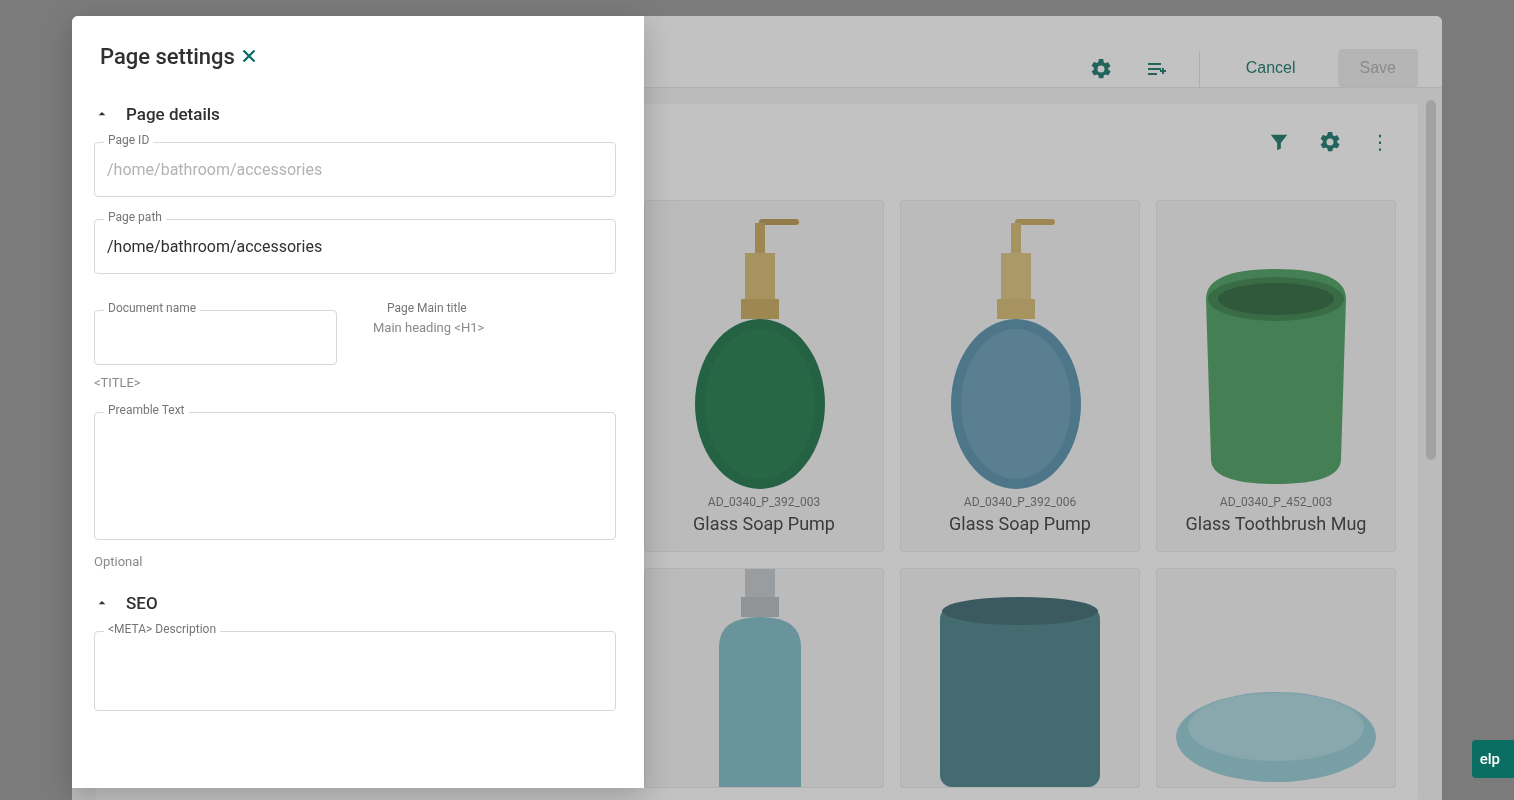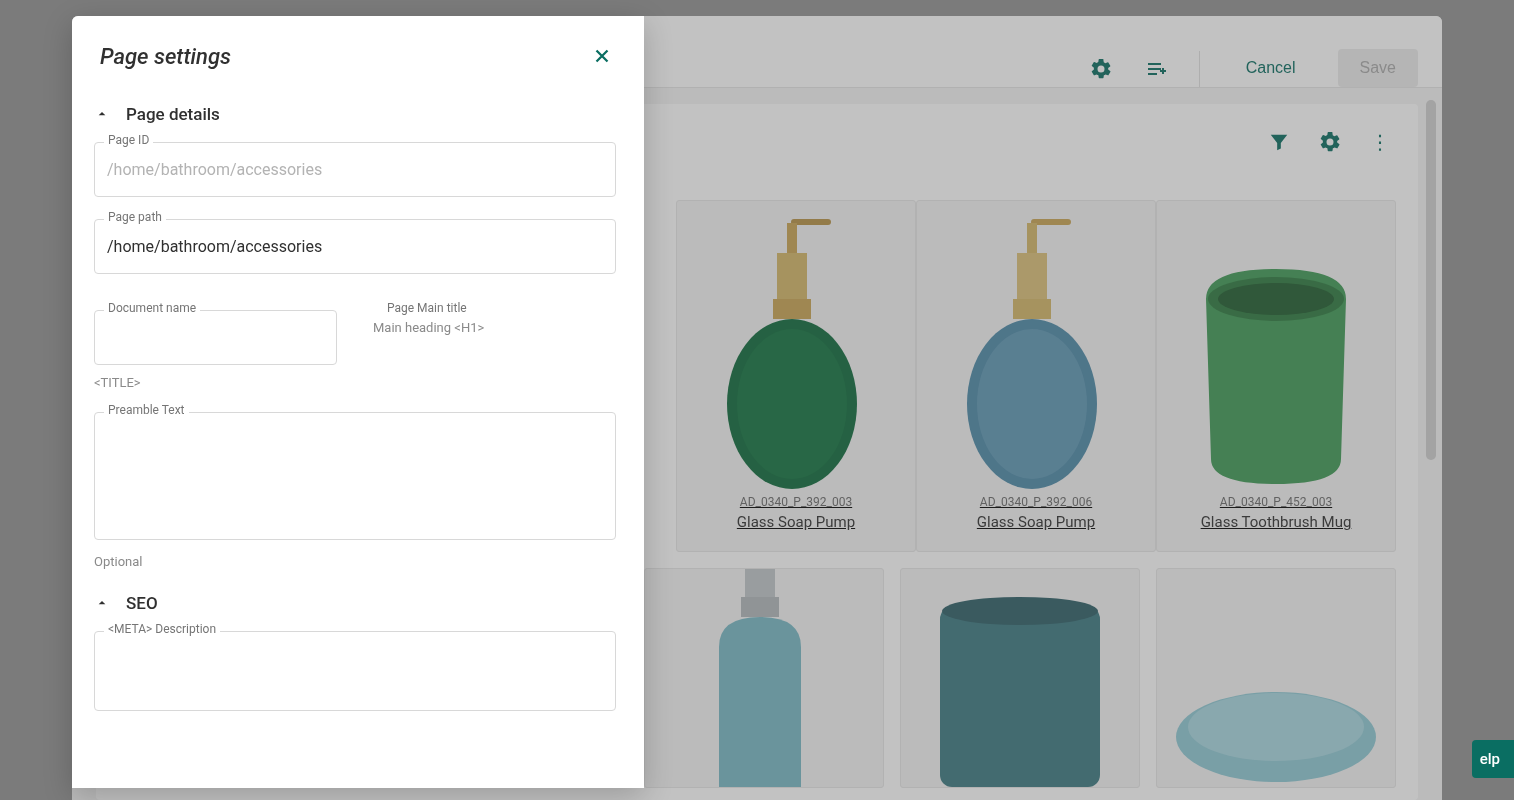--- a/index.html
+++ b/index.html
@@ -15,38 +15,38 @@
 .btn { border: none; background: transparent; font-size: 16px; font-weight: 500; padding: 10px 22px; border-radius: 4px; cursor: pointer; }
 .btn-cancel { color: #0a6e62; }
 .btn-save { background: #ececec; color: #aaa; cursor: default; }
 
 
 .content-area { position: absolute; top: 88px; left: 24px; right: 24px; bottom: 0; background: #fff; border-radius: 4px; padding: 16px; }
 .content-toolbar { display: flex; justify-content: flex-end; align-items: center; gap: 28px; height: 44px; padding-right: 12px; }
 .content-toolbar .tb-icon { color: #0a6e62; cursor: pointer; }
 .content-toolbar .dots { color: #0a6e62; cursor: pointer; font-size: 20px; }
 
-.product-grid { display: grid; grid-template-columns: repeat(3, 240px); justify-content: end; padding-top: 36px; padding-right: 6px; text-decoration: underline; }
+.product-grid { display: grid; grid-template-columns: repeat(3, 240px); gap: 16px; justify-content: end; padding-top: 36px; padding-right: 6px; }
 .product-card { background: #f5f5f5; border: 1px solid #e6e6e6; border-radius: 3px; display: flex; flex-direction: column; align-items: center; padding: 0 0 14px 0; height: 352px; }
 .product-img { width: 100%; height: 288px; display: flex; align-items: flex-end; justify-content: center; overflow: hidden; }
 .product-sku { font-size: 12px; color: #6b6b6b; margin-top: 6px; }
-.product-name { font-size: 15px; color: #303030; margin-top: 4px; }
+.product-name { font-size: 18px; color: #303030; margin-top: 4px; }
 
 .product-grid-row2 { display: grid; grid-template-columns: repeat(3, 240px); gap: 16px; justify-content: end; padding-top: 16px; padding-right: 6px; }
 .product-card2 { background: #f5f5f5; border: 1px solid #e6e6e6; border-radius: 3px; height: 220px; display: flex; align-items: flex-end; justify-content: center; overflow: hidden; }
 
 
 .inner-scrollbar { position: absolute; top: 100px; right: 78px; width: 10px; height: 360px; background: #cfcfcf; border-radius: 5px; }
 
 
 .dim { position: absolute; inset: 0; background: rgba(80,80,80,0.35); }
 
 
 .modal { position: absolute; top: 16px; left: 72px; width: 572px; bottom: 12px; background: #fff; border-radius: 6px 0 0 0; box-shadow: 0 8px 30px rgba(0,0,0,0.2); display: flex; flex-direction: column; }
-.modal-header { display: flex; align-items: center; justify-content: space-between; padding: 26px 28px 18px 28px; font-style: italic; }
+.modal-header { display: flex; align-items: center; justify-content: flex-start; padding: 26px 28px 18px 28px; }
 .modal-title { font-size: 22px; font-weight: 500; color: #303030; }
 .close-btn { color: #0a6e62; cursor: pointer; width: 28px; height: 28px; display: flex; align-items: center; justify-content: center; }
 
 .modal-body { flex: 1; overflow-y: auto; padding: 0 28px 20px 22px; }
 .modal-body::-webkit-scrollbar { width: 10px; }
 .modal-body::-webkit-scrollbar-thumb { background: #c7c7c7; border-radius: 5px; }
 
 .section-header { display: flex; align-items: center; gap: 16px; margin: 16px 0 18px 0; cursor: pointer; }
 .section-chevron { color: #303030; }
 .section-title { font-size: 17px; font-weight: 500; color: #303030; }

